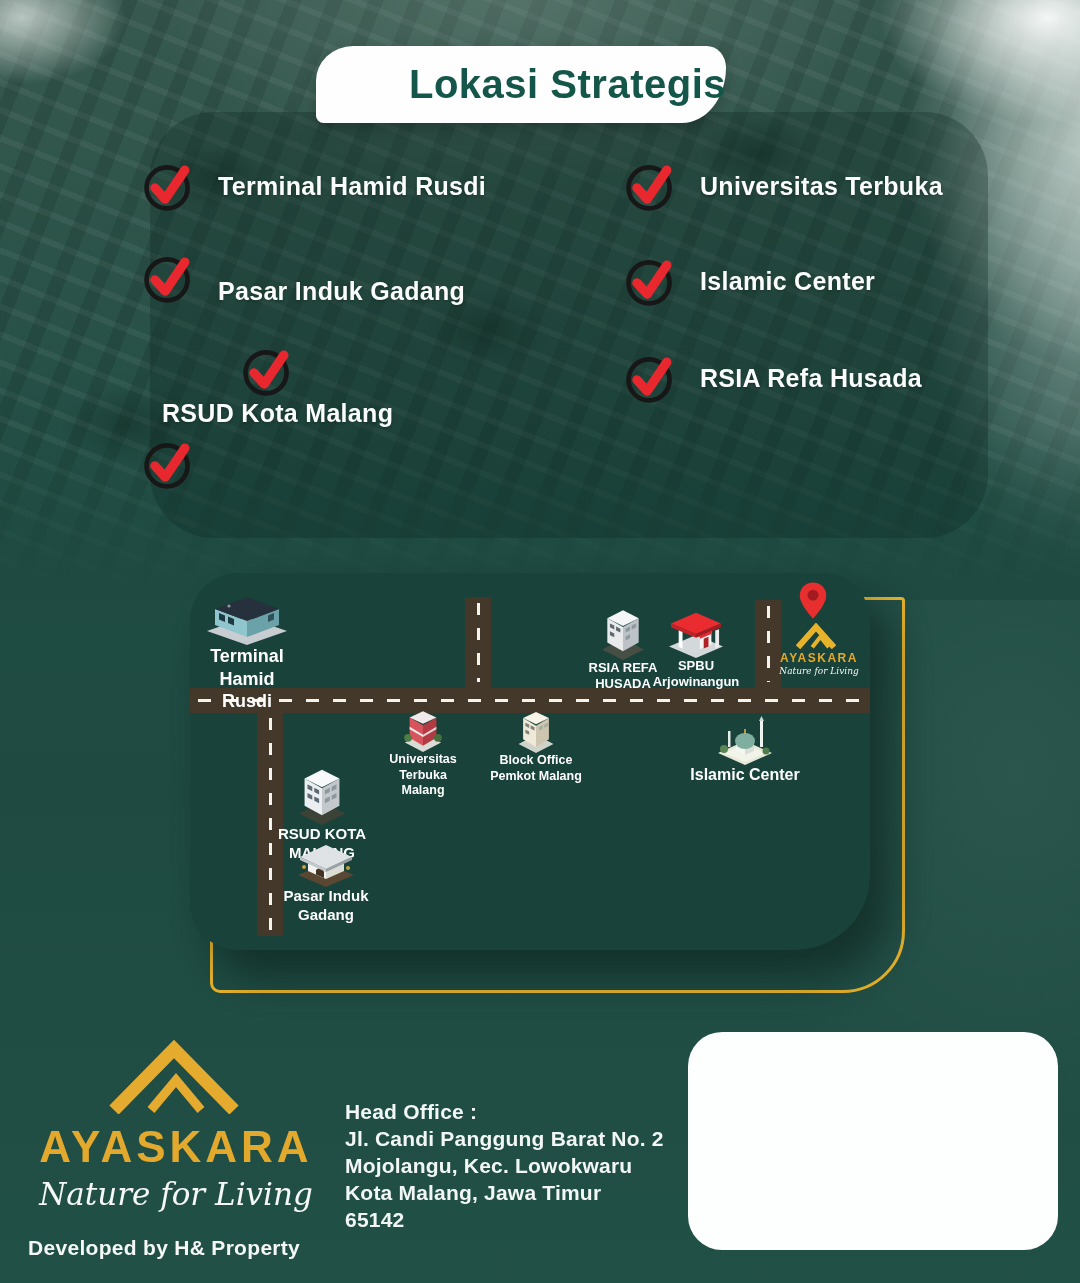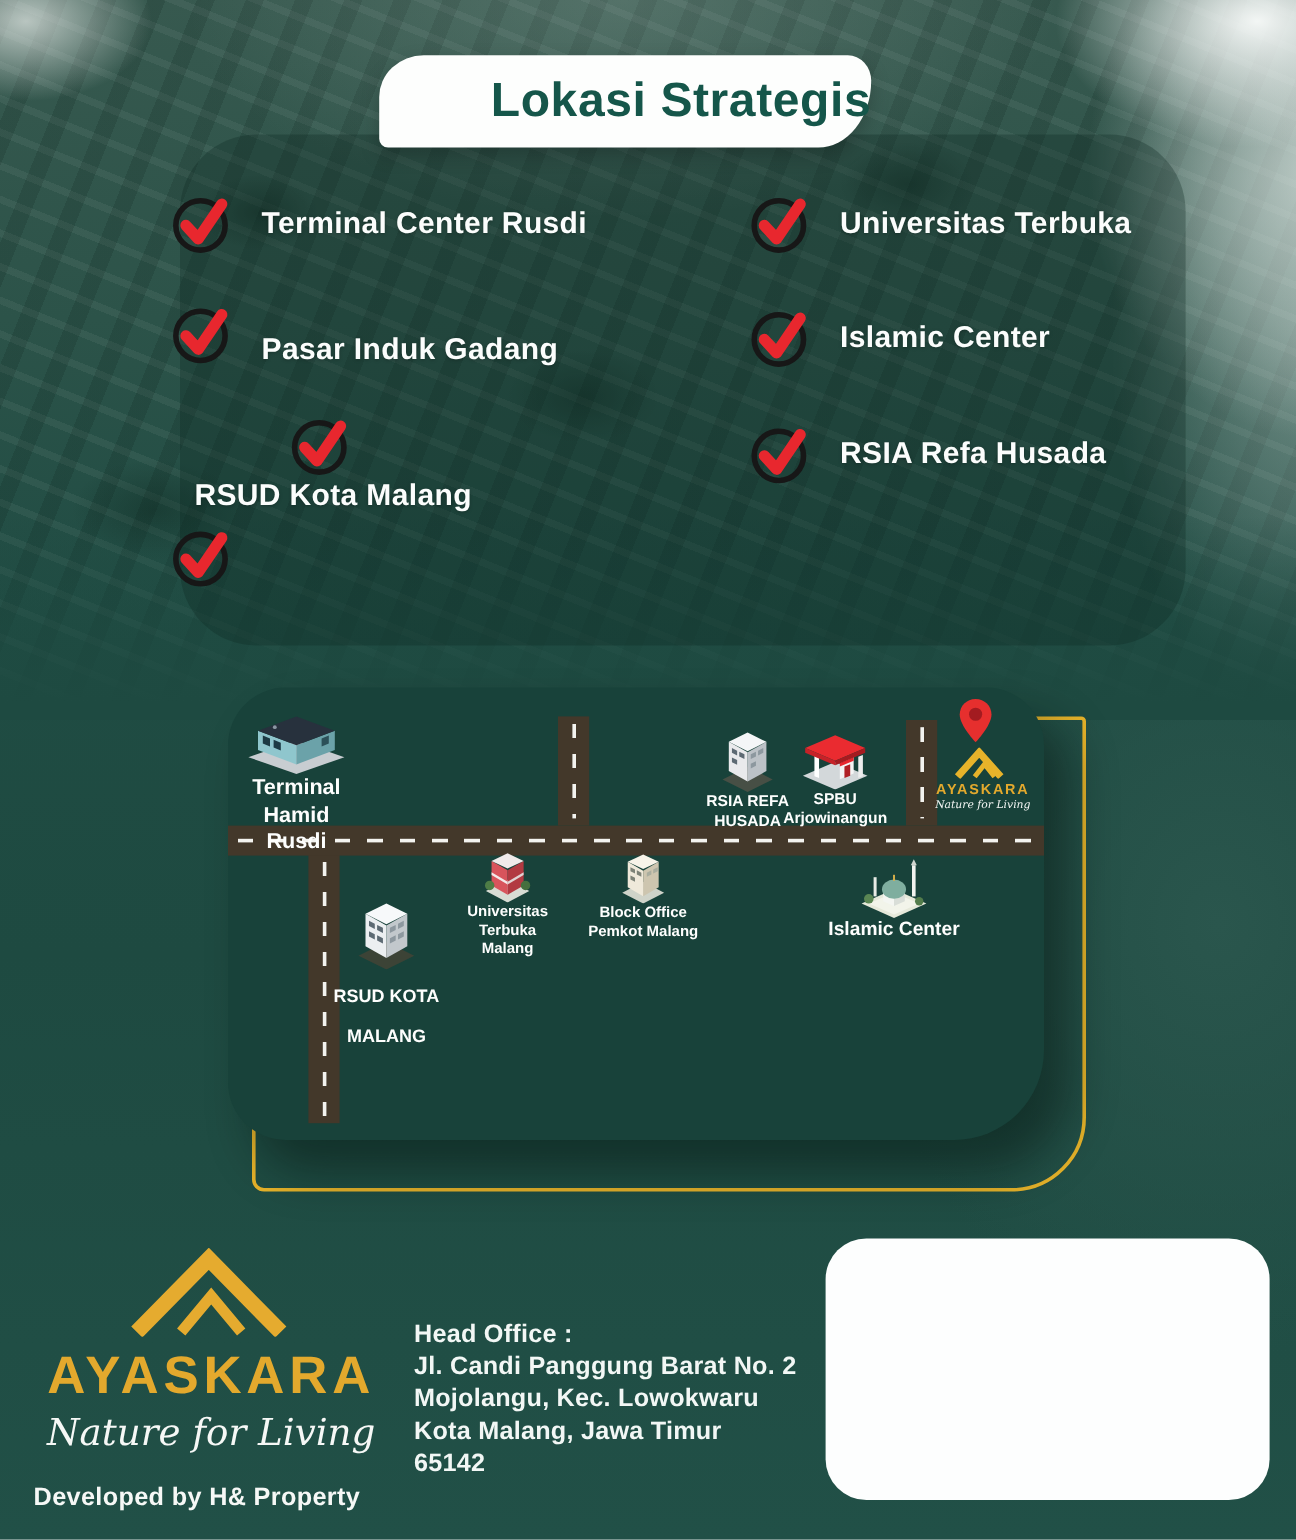--- a/index.html
+++ b/index.html
@@ -80,21 +80,21 @@
 
   <div class="banner">
     <h1>Lokasi Strategis</h1>
   </div>
 
   <div class="check-row" style="left:140px;top:158px;">
     <svg width="56" height="56" viewBox="0 0 60 60">
         <circle cx="29" cy="32" r="22" fill="none" stroke="#171717" stroke-width="5"></circle>
         <path d="M16,32 L27,44 L48,13" fill="none" stroke="#e8272e" stroke-width="10" stroke-linecap="round" stroke-linejoin="round"></path>
       </svg>
-    <span class="check-label">Terminal Center Rusdi</span>
+    <span class="check-label">Terminal Hamid Rusdi</span>
   </div>
   <div class="check-row" style="left:140px;top:250px;align-items:flex-end;">
     <svg width="56" height="56" viewBox="0 0 60 60">
         <circle cx="29" cy="32" r="22" fill="none" stroke="#171717" stroke-width="5"></circle>
         <path d="M16,32 L27,44 L48,13" fill="none" stroke="#e8272e" stroke-width="10" stroke-linecap="round" stroke-linejoin="round"></path>
       </svg>
     <span class="check-label">Pasar Induk Gadang</span>
   </div>
   <div class="check-row" style="left:140px;top:343px;flex-direction:column;">
     <svg width="56" height="56" viewBox="0 0 60 60">
@@ -252,39 +252,54 @@
         <rect x="28.2" y="14" width="1.6" height="5" fill="#d8b14a"></rect>
         <rect x="44" y="6" width="3" height="26" fill="#f1f3ef"></rect>
         <polygon points="43,6 45.5,1 48,6" fill="#cfd5cf"></polygon>
         <rect x="12" y="16" width="2.5" height="16" fill="#e8ebe5"></rect>
         <circle cx="8" cy="34" r="4" fill="#5a8653"></circle>
         <circle cx="50" cy="36" r="3.5" fill="#527c4b"></circle>
       </svg>
       <span class="lbl lbl-16">Islamic Center</span>
     </div>
 
-    <div class="loc" style="left:77px;top:175px;width:110px;gap:14px;">
+    <div class="loc" style="left:77px;top:192px;width:110px;">
       <svg width="56" height="60" viewBox="0 0 56 62">
         <polygon points="4,50 28,62 52,50 28,38" fill="#3c4336"></polygon>
         <polygon points="10,14 10,42 28,52 28,24" fill="#eceff1"></polygon>
         <polygon points="46,14 46,42 28,52 28,24" fill="#c2c8cc"></polygon>
         <polygon points="10,14 28,5 46,14 28,23" fill="#f7f9fa"></polygon>
         <polygon points="13,20 18,22.5 18,27 13,24.5" fill="#5d6a73"></polygon>
         <polygon points="20,23.5 25,26 25,30.5 20,28" fill="#5d6a73"></polygon>
         <polygon points="13,29 18,31.5 18,36 13,33.5" fill="#5d6a73"></polygon>
         <polygon points="20,32.5 25,35 25,39.5 20,37" fill="#5d6a73"></polygon>
         <polygon points="31,26 36,23.5 36,28 31,30.5" fill="#8d989f"></polygon>
         <polygon points="38,22.5 43,20 43,24.5 38,27" fill="#8d989f"></polygon>
         <polygon points="31,35 36,32.5 36,37 31,39.5" fill="#8d989f"></polygon>
         <polygon points="38,31.5 43,29 43,33.5 38,36" fill="#8d989f"></polygon>
       </svg>
       <span class="lbl lbl-15">RSUD KOTA</span>
       <span class="lbl lbl-15">MALANG</span>
     </div>
 
+    <div class="loc" style="left:81px;top:262px;width:110px;">
+      <svg width="64" height="52" viewBox="0 0 64 52">
+        <polygon points="4,40 32,52 60,40 32,28" fill="#5a4733"></polygon>
+        <polygon points="14,26 14,36 32,44 32,34" fill="#f2f3f0"></polygon>
+        <polygon points="50,26 50,36 32,44 32,34" fill="#dadcd6"></polygon>
+        <path d="M22,35 q4,-4 8,1.5 l0,6.5 -8,-3.5 z" fill="#443324"></path>
+        <polygon points="6,22 32,10 58,22 32,34" fill="#dfe3e6"></polygon>
+        <polygon points="6,22 32,34 32,37 6,25" fill="#c2c8cc"></polygon>
+        <polygon points="58,22 32,34 32,37 58,25" fill="#9aa2a7"></polygon>
+        <circle cx="10" cy="32" r="2" fill="#c9a13f"></circle>
+        <circle cx="54" cy="33" r="2" fill="#c9a13f"></circle>
+      </svg>
+      <span class="lbl lbl-15">Pasar Induk</span>
+      <span class="lbl lbl-15">Gadang</span>
+    </div>
 
   </div>
 
   <div class="footer-brand">
     <svg width="140" height="74" viewBox="0 0 140 74">
       <path d="M8,70 L68,9 L128,70" fill="none" stroke="#e5ab2f" stroke-width="13"></path>
       <path d="M45,70 L70,40 L95,70" fill="none" stroke="#e5ab2f" stroke-width="9"></path>
     </svg>
     <div class="footer-brand-name">AYASKARA</div>
     <div class="footer-brand-tagline">Nature for Living</div>

